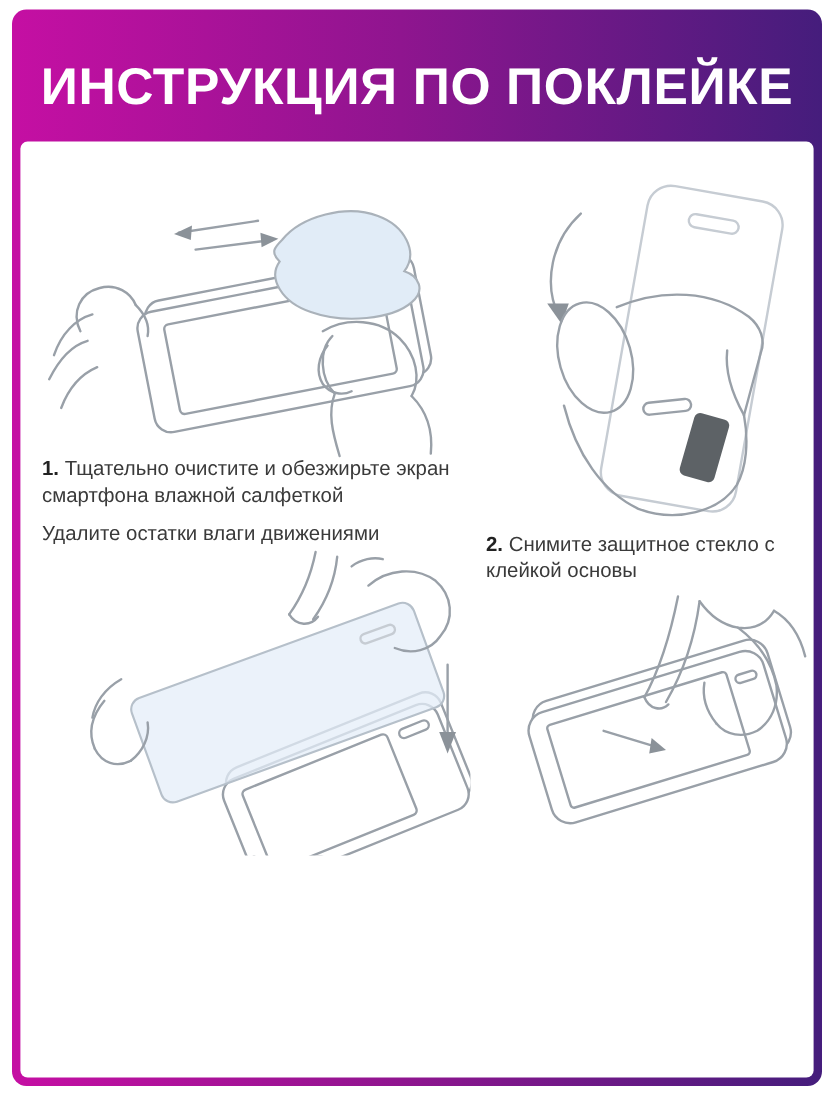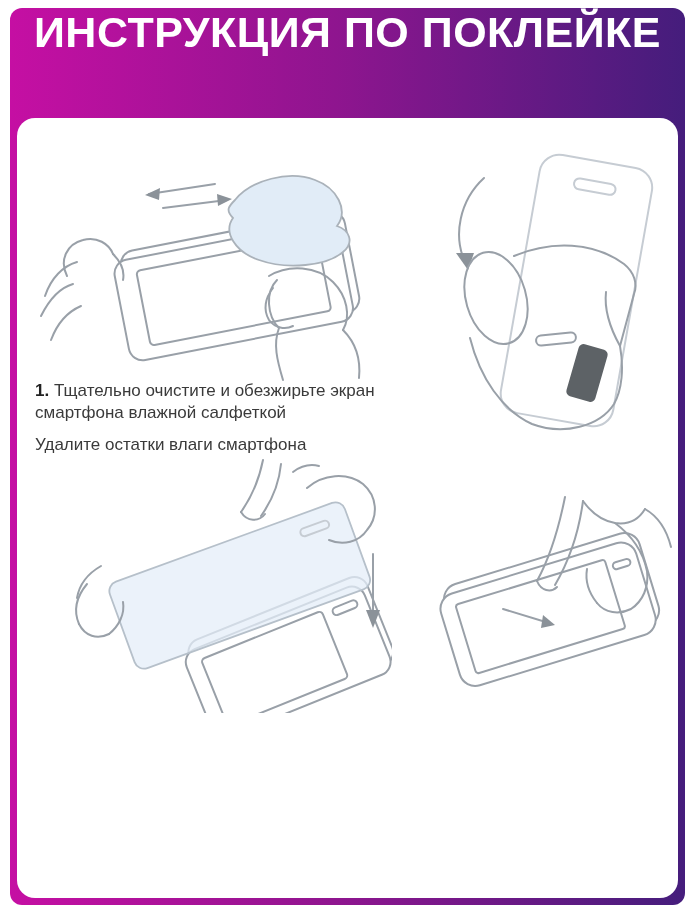--- a/index.html
+++ b/index.html
@@ -4,29 +4,29 @@
 <style>
   * { margin:0; padding:0; box-sizing:border-box; }
   html,body { width:695px; height:912px; background:#ffffff; font-family:"Liberation Sans", sans-serif; }
   .poster {
     position:absolute; left:10px; top:8px; width:675px; height:897px;
     border-radius:12px;
     background:linear-gradient(90deg,#c50fa3 0%,#8f158f 48%,#451d7c 100%);
   }
   .header-band {
     position:absolute; left:0; top:0; width:100%; height:90px;
-    display:flex; align-items:flex-start; justify-content:center;
+    display:flex; align-items:flex-end; justify-content:center;
   }
   .title {
     color:#ffffff; font-size:43px; font-weight:bold; letter-spacing:0.5px;
     white-space:nowrap;
   }
   .card {
     position:absolute; left:7px; right:7px; top:110px; bottom:7px;
-    background:#ffffff; border-radius:18px;padding-left:44px;
+    background:#ffffff; border-radius:6px;padding-left:44px;
   }
   .abs { position:absolute; }
   .step-text { font-size:17px; line-height:1.28; color:#3a3a3a; }
   .step-text .num { font-weight:bold; color:#222; }
   .step-note { margin-top:10px; }
   svg { display:block; }
   .sk  { fill:none; stroke:#99a0a8; stroke-width:2; stroke-linecap:round; stroke-linejoin:round; }
   .sk-light { fill:none; stroke:#c6ccd3; stroke-width:2; stroke-linecap:round; stroke-linejoin:round; }
   .fill-white { fill:#ffffff; }
   .cloth { fill:#e1ecf7; stroke:#aab2ba; stroke-width:1.8; }
@@ -88,23 +88,26 @@
         <path class="sk" d="M92,108 C130,92 172,94 202,116 C212,124 216,136 212,146 L198,198"></path>
         <path class="sk" d="M198,198 C188,180 182,162 184,144"></path>
         <path class="sk" d="M48,190 C58,230 80,262 110,276 C142,288 178,278 192,256 C200,242 202,220 198,198"></path>
         <rect class="sk" x="114" y="186" width="40" height="10" rx="5" transform="rotate(-6 134 191)"></rect>
       </g>
       <rect class="tab" x="150" y="198" width="30" height="54" rx="5" transform="rotate(16 165 225)"></rect>
     </svg>
 
     <div class="abs step-text" style="left:18px;top:262px;width:345px">
       <p><b class="num">1.</b> <span>Тщательно очистите и обезжирьте экран смартфона влажной салфеткой</span></p>
-      <p class="step-note">Удалите остатки влаги смартфона</p>
+      <p class="step-note">Удалите остатки влаги движениями</p>
     </div>
 
+    <div class="abs step-text" style="left:388px;top:325px;width:265px">
+      <p><b class="num">2.</b> <span>Снимите защитное стекло с клейкой основы</span></p>
+    </div>
 
     <svg class="abs" style="left:40px;top:340px" width="335" height="255" viewBox="0 0 335 255">
       <g transform="rotate(-22 230 185)">
         <rect class="sk" x="134" y="148" width="192" height="94" rx="14"></rect>
         <rect class="sk fill-white" x="128" y="156" width="192" height="94" rx="14"></rect>
         <rect class="sk" x="144" y="168" width="130" height="72" rx="4"></rect>
         <rect class="sk" x="284" y="170" width="26" height="8" rx="4"></rect>
       </g>
       <g transform="rotate(-20 180 120)">
         <rect class="glass" x="55" y="82" width="250" height="92" rx="10"></rect>

